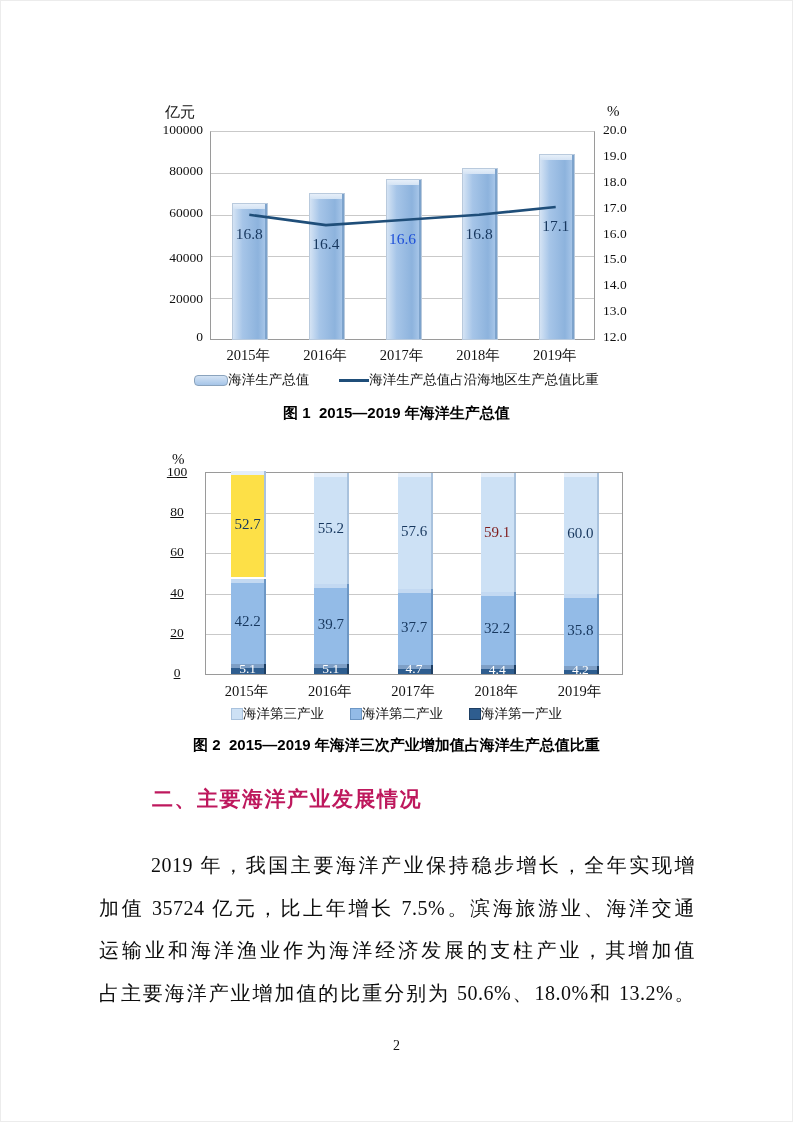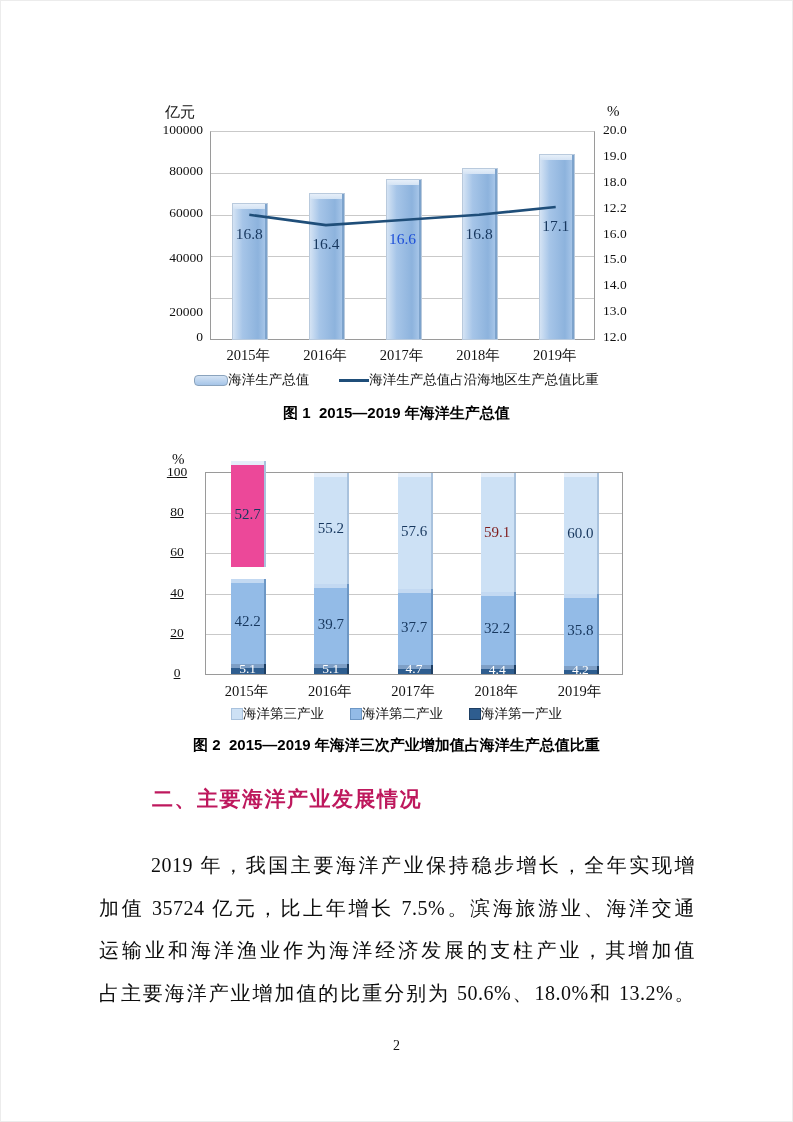--- a/index.html
+++ b/index.html
@@ -85,31 +85,31 @@
         <svg width="383" height="207" class="trend-svg">
           <polyline points="38.3,82.79999999999998 114.89999999999999,93.15000000000003 191.5,87.97499999999997 268.09999999999997,82.79999999999998 344.7,75.03749999999997" fill="none" stroke="#1f4e79" stroke-width="2.6"></polyline>
         </svg>
         <div class="ptlab" style="left: 16.3px; width: 44px; top: 92.8px; color: rgb(23, 55, 94);">16.8</div>
         <div class="ptlab" style="left: 92.9px; width: 44px; top: 103.15px; color: rgb(23, 55, 94);">16.4</div>
         <div class="ptlab" style="left: 169.5px; width: 44px; top: 97.975px; color: #1d4ed8;">16.6</div>
         <div class="ptlab" style="left: 246.1px; width: 44px; top: 92.8px; color: rgb(23, 55, 94);">16.8</div>
         <div class="ptlab" style="left: 322.7px; width: 44px; top: 85.0375px; color: rgb(23, 55, 94);">17.1</div>
       </div>
   <div class="tick left-tick1" style="top: 229px;">0</div>
-      <div class="tick left-tick1" style="top: 204px;">20000</div>
+      <div class="tick left-tick1" style="top: 191px;">20000</div>
       <div class="tick left-tick1" style="top: 150px;">40000</div>
       <div class="tick left-tick1" style="top: 104.8px;">60000</div>
       <div class="tick left-tick1" style="top: 63.4px;">80000</div>
       <div class="tick left-tick1" style="top: 22px;">100000</div>
       <div class="tick right-tick1" style="top: 229px;">12.0</div>
       <div class="tick right-tick1" style="top: 203.125px;">13.0</div>
       <div class="tick right-tick1" style="top: 177.25px;">14.0</div>
       <div class="tick right-tick1" style="top: 151.375px;">15.0</div>
       <div class="tick right-tick1" style="top: 125.5px;">16.0</div>
-      <div class="tick right-tick1" style="top: 99.625px;">12.2</div>
+      <div class="tick right-tick1" style="top: 99.625px;">17.0</div>
       <div class="tick right-tick1" style="top: 73.75px;">18.0</div>
       <div class="tick right-tick1" style="top: 47.875px;">19.0</div>
       <div class="tick right-tick1" style="top: 22px;">20.0</div>
       <div class="xlab" style="left: 55px; width: 76.6px; top: 246px;">2015年</div>
       <div class="xlab" style="left: 131.6px; width: 76.6px; top: 246px;">2016年</div>
       <div class="xlab" style="left: 208.2px; width: 76.6px; top: 246px;">2017年</div>
       <div class="xlab" style="left: 284.8px; width: 76.6px; top: 246px;">2018年</div>
       <div class="xlab" style="left: 361.4px; width: 76.6px; top: 246px;">2019年</div>
     </section>
 
@@ -133,21 +133,21 @@
         <div class="gridline" style="top: 80.4px; background: rgb(201, 201, 201);"></div>
         <div class="gridline" style="top: 40.2px; background: rgb(201, 201, 201);"></div>
         <div class="seg" style="left: 25.1px; width: 33px; bottom: 0px; height: 10.251px; background: rgb(46, 93, 143); border-right: 2px solid rgb(30, 63, 99);">
           <div class="bevel" style="background: rgb(126, 159, 198);"></div>
           <div class="seglab" style="color: rgb(255, 255, 255); font-size: 13.5px;">5.1</div>
         </div>
         <div class="seg" style="left: 25.1px; width: 33px; bottom: 10.251px; height: 84.822px; background: rgb(147, 187, 231); border-right: 2px solid rgb(109, 151, 197);">
           <div class="bevel" style="background: rgb(195, 217, 242);"></div>
           <div class="seglab" style="color: rgb(23, 55, 94); font-size: 15px;">42.2</div>
         </div>
-        <div class="seg" style="left: 25.1px; width: 33px; bottom: 107px; height: 105.927px; background: #ec4899; border-right: 2px solid rgb(169, 194, 221); margin-top: 37px;">
+        <div class="seg" style="left: 25.1px; width: 33px; bottom: 97px; height: 105.927px; background: #fde047; border-right: 2px solid rgb(169, 194, 221); margin-top: 37px;">
           <div class="bevel" style="background: rgb(228, 238, 250);"></div>
           <div class="seglab" style="color: rgb(23, 55, 94); font-size: 15px;">52.7</div>
         </div>
         <div class="seg" style="left: 108.3px; width: 33px; bottom: 0px; height: 10.251px; background: rgb(46, 93, 143); border-right: 2px solid rgb(30, 63, 99);">
           <div class="bevel" style="background: rgb(126, 159, 198);"></div>
           <div class="seglab" style="color: rgb(255, 255, 255); font-size: 13.5px;">5.1</div>
         </div>
         <div class="seg" style="left: 108.3px; width: 33px; bottom: 10.251px; height: 79.797px; background: rgb(147, 187, 231); border-right: 2px solid rgb(109, 151, 197);">
           <div class="bevel" style="background: rgb(195, 217, 242);"></div>
           <div class="seglab" style="color: rgb(23, 55, 94); font-size: 15px;">39.7</div>

